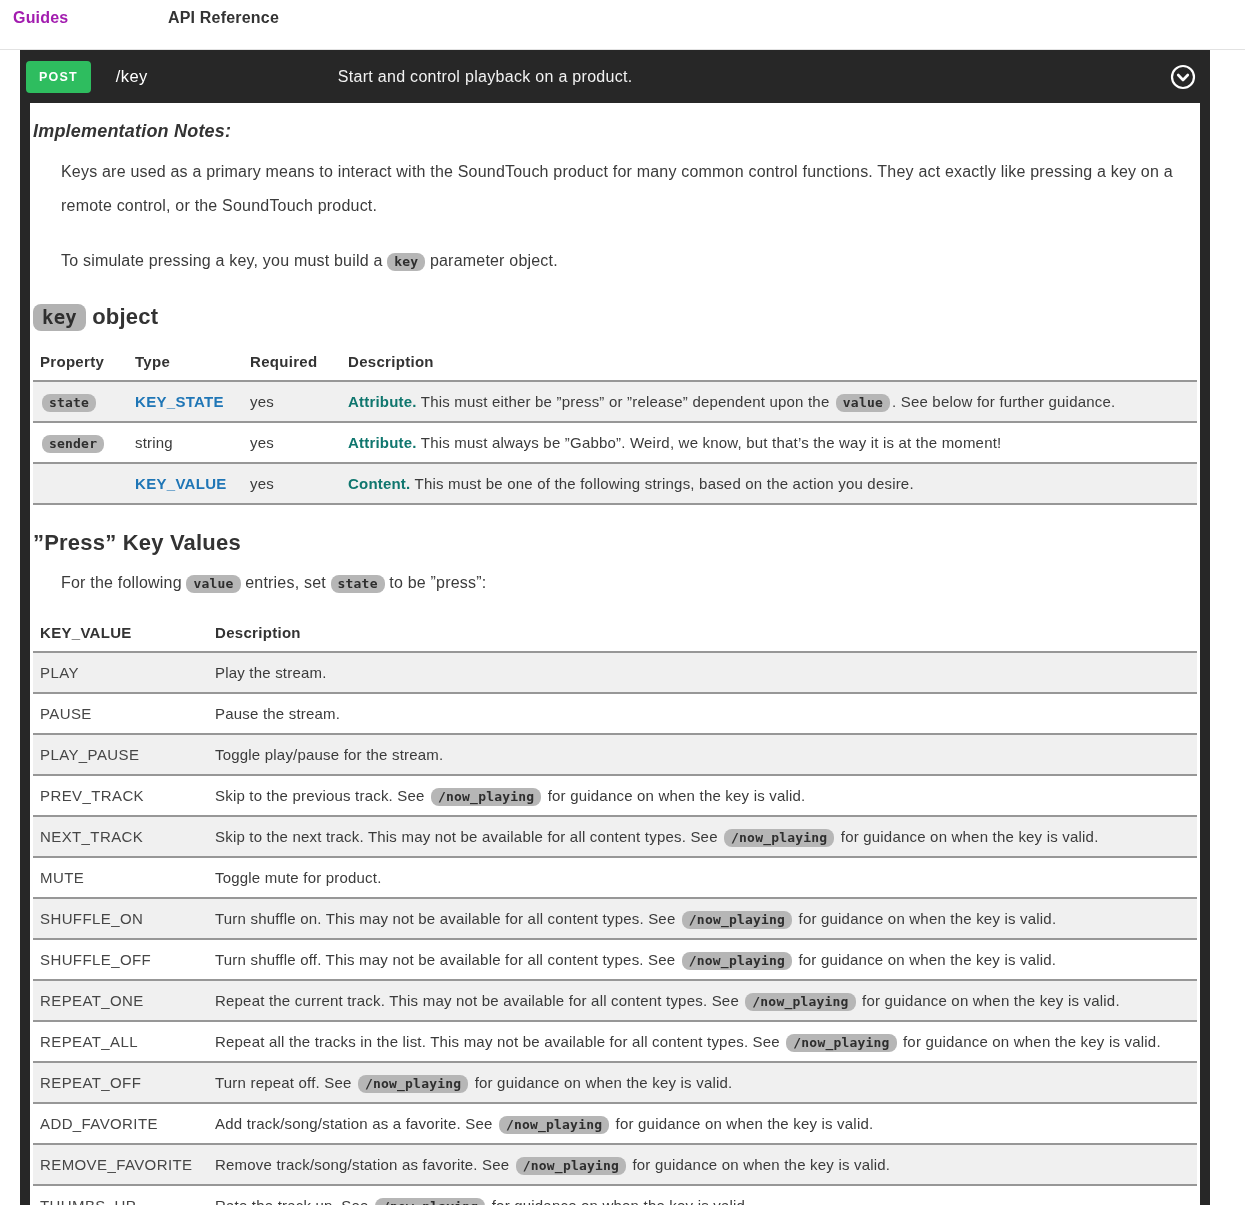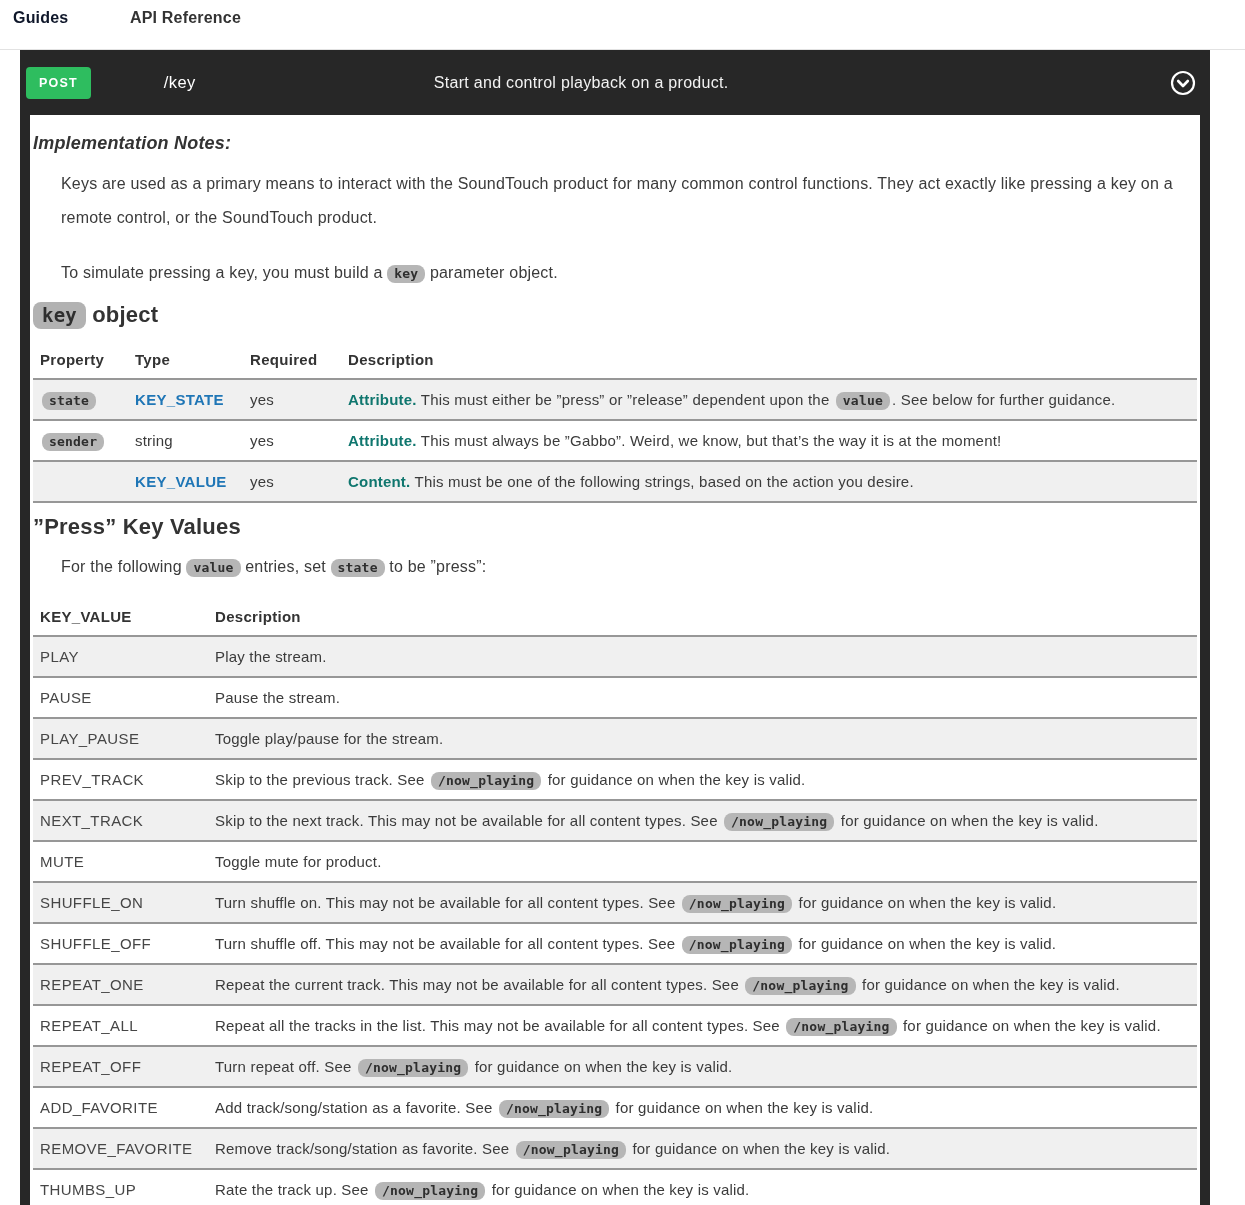--- a/index.html
+++ b/index.html
@@ -2,47 +2,47 @@
 <html><head>
 <meta charset="utf-8">
 <style>
   * { margin:0; padding:0; box-sizing:border-box; }
   html,body { width:1245px; height:1205px; overflow:hidden; background:#ffffff;
               font-family:"Liberation Sans","DejaVu Sans",sans-serif; color:#3b3b3b; }
 
   
   .topnav { padding:9px 0 0 13px; height:49px; }
   .topnav a { display:inline-block; text-decoration:none; font-size:16px; font-weight:bold; letter-spacing:.2px; }
-  .nav-guides { color:#0f172a; margin-right:57px; }
-  .nav-api { color:#333; }
+  .nav-guides { color:#a21caf; margin-right:57px; }
+  .nav-api { color:#333;margin-left:38px; }
   .nav-rule { position:absolute; left:0; top:49px; width:1245px; height:1px; background:#e2e2e2; }
 
   
   .op-panel { position:absolute; left:20px; top:50px; width:1190px; height:1160px;
               background:#272727; padding:0 10px 10px 10px; }
-  .op-header { height:65px; display:flex; align-items:center; cursor:pointer;gap:48px; }
+  .op-header { height:53px; display:flex; align-items:center; cursor:pointer; }
   .method-badge { background:#2ebd5f; color:#fff; font-size:12.5px; font-weight:bold;
                   letter-spacing:1.2px; border-radius:4px; padding:9px 13px; margin-left:-4px; }
   .op-path { color:#fff; font-size:16.5px; letter-spacing:.4px; margin-left:25px; }
   .op-summary { color:#f2f2f2; font-size:16px; letter-spacing:.3px; margin-left:190px; }
   .collapse-btn { margin-left:auto; margin-right:4px; width:26px; height:26px; display:flex; cursor:pointer; }
 
   
   .content { background:#fff; min-height:1120px; padding:16px 3px 40px 3px; }
 
   h3.impl { font-size:18px; font-weight:bold; color:#333; letter-spacing:.2px; margin:2px 0 4px 0;font-style:italic; }
   .content p { font-size:16px; line-height:34px; color:#3b3b3b; letter-spacing:.2px; margin-top:13px;margin-left:28px; }
   .p2 { margin-top:21px !important; }
 
   .chip { font-family:"DejaVu Sans Mono","Liberation Mono",monospace; font-weight:bold;
           background:#b6b6b6; color:#2e2e2e; border-radius:8px; padding:1px 7px 2px 7px;
           font-size:13px; white-space:nowrap; }
   h2 .chip { font-size:19px; padding:2px 9px 3px 9px; background:#b2b2b2; }
 
-  h2.sec { font-size:22px; font-weight:bold; color:#333; letter-spacing:.2px; margin-top:11px; }
+  h2.sec { font-size:22px; font-weight:bold; color:#333; letter-spacing:.2px; margin-top:25px; }
   .press-intro { margin-top:10px !important; }
 
   table { border-collapse:collapse; width:1164px; margin-top:17px; table-layout:fixed; }
   th { text-align:left; font-size:15px; font-weight:bold; color:#333; letter-spacing:.3px;
        padding:6px 7px 10px 7px; }
   td { font-size:15px; color:#3b3b3b; letter-spacing:.2px; padding:11px 7px; vertical-align:middle; }
   tbody tr { border-top:2px solid #979797; }
   tbody tr:last-child { border-bottom:2px solid #979797; }
   tbody tr.alt { background:#f0f0f0; }
   td b { color:#0f766e; }

